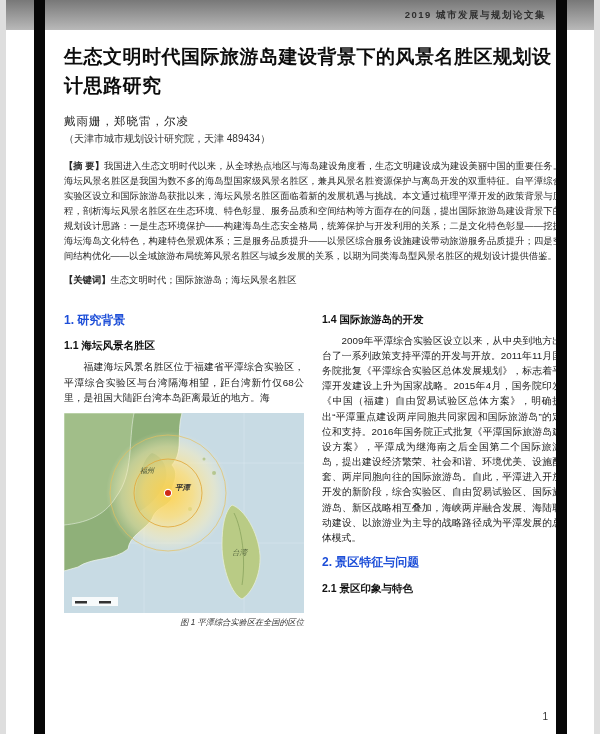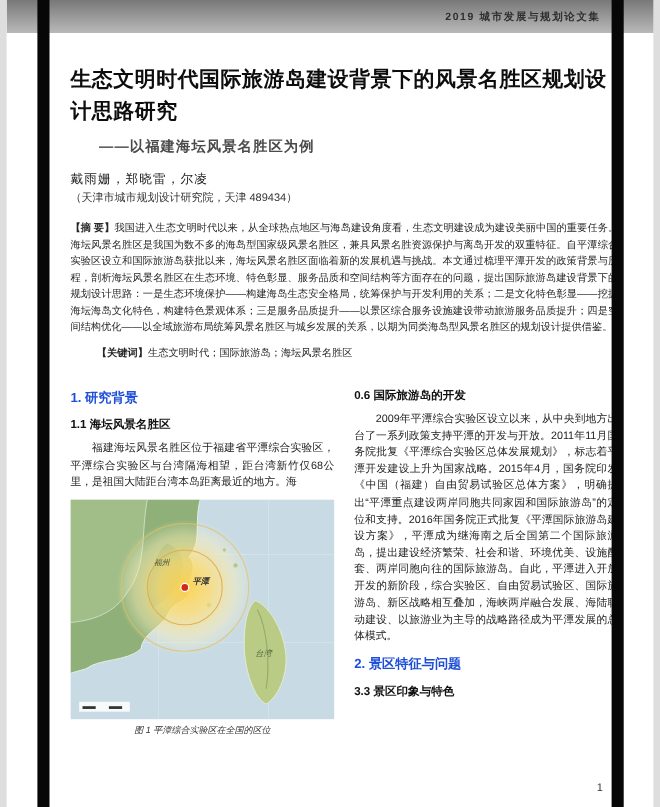--- a/index.html
+++ b/index.html
@@ -7,55 +7,54 @@
     position:relative;width:588px;height:734px;margin:0 auto;
     background:#ffffff;overflow:hidden;
     font-family:"Liberation Sans","DejaVu Sans",sans-serif;color:#1a1a1a;
   }
   .topband{position:absolute;top:0;left:0;width:600px;height:30px;
     background:linear-gradient(#787878,#b9b9b9);z-index:1;}
   .topband-text{position:absolute;top:9px;right:48px;font-size:9.5px;font-weight:bold;
     color:#2e2e2e;letter-spacing:1.5px;z-index:2;}
   .bar-left{position:absolute;top:0;left:28px;width:11px;height:734px;background:#070707;z-index:3;}
   .bar-right{position:absolute;top:0;right:27px;width:11px;height:734px;background:#070707;z-index:3;}
-  .content{position:absolute;left:58px;top:58px;width:498px;z-index:2;}
+  .content{position:absolute;left:58px;top:42px;width:498px;z-index:2;}
   .paper-title{font-size:19px;font-weight:bold;line-height:1.55;letter-spacing:0.5px;color:#0d0d0d;}
   .subtitle{margin-top:7px;margin-left:26px;font-size:13px;font-weight:bold;color:#4a4a4a;letter-spacing:1px;}
   .authors{margin-top:13px;font-size:11.5px;color:#222;letter-spacing:1px;}
   .affiliation{margin-top:3px;font-size:10px;color:#333;}
   .abstract{margin-top:13px;font-size:9.3px;line-height:1.62;text-align:justify;color:#262626;}
   .abstract .label,.keywords .label{font-weight:bold;}
-  .keywords{margin-top:5px;font-size:9.3px;color:#262626;margin-left:24px;}
+  .keywords{margin-top:5px;font-size:9.3px;color:#262626;}
   .columns{display:flex;gap:18px;margin-top:16px;}
   .col{width:240px;font-size:9.8px;line-height:1.55;text-align:justify;color:#222;}
   .h1{font-size:12px;font-weight:bold;margin:8px 0 8px;color:#1d4ed8;}
   .h2{font-size:10.5px;font-weight:bold;margin:8px 0 6px;color:#111;}
   .para{text-indent:2em;margin:0 0 6px;}
   .cont{margin:0 0 6px;}
   .figure{margin-top:8px;font-style:italic;}
   .map{width:240px;height:200px;display:block;}
-  .caption{font-size:8.2px;text-align:center;color:#333;line-height:1.5;margin-top:4px;}
+  .caption{font-size:8.2px;text-align:right;color:#333;line-height:1.5;margin-top:4px;}
   .pagenum{position:absolute;right:46px;bottom:12px;font-size:10px;color:#333;z-index:2;}
 </style>
 </head>
 <body>
 
 <div class="page">
 
   <div class="topband"></div>
   <div class="topband-text">2019 城市发展与规划论文集</div>
 
   <div class="bar-left"></div>
   <div class="bar-right"></div>
 
   <div class="content">
 
     <div class="paper-title">生态文明时代国际旅游岛建设背景下的风景名胜区规划设计思路研究</div>
 
-    <div class="subtitle">——以福建海坛风景名胜区为例</div>
 
     <div class="authors">戴雨姗，郑晓雷，尔凌</div>
 
     <div class="affiliation">（天津市城市规划设计研究院，天津 489434）</div>
 
     <p class="abstract"><span class="label">【摘  要】</span><span>我国进入生态文明时代以来，从全球热点地区与海岛建设角度看，生态文明建设成为建设美丽中国的重要任务。海坛风景名胜区是我国为数不多的海岛型国家级风景名胜区，兼具风景名胜资源保护与离岛开发的双重特征。自平潭综合实验区设立和国际旅游岛获批以来，海坛风景名胜区面临着新的发展机遇与挑战。本文通过梳理平潭开发的政策背景与历程，剖析海坛风景名胜区在生态环境、特色彰显、服务品质和空间结构等方面存在的问题，提出国际旅游岛建设背景下的规划设计思路：一是生态环境保护——构建海岛生态安全格局，统筹保护与开发利用的关系；二是文化特色彰显——挖掘海坛海岛文化特色，构建特色景观体系；三是服务品质提升——以景区综合服务设施建设带动旅游服务品质提升；四是空间结构优化——以全域旅游布局统筹风景名胜区与城乡发展的关系，以期为同类海岛型风景名胜区的规划设计提供借鉴。</span></p>
 
     <p class="keywords"><span class="label">【关键词】</span><span>生态文明时代；国际旅游岛；海坛风景名胜区</span></p>
 
     <div class="columns">
@@ -96,24 +95,24 @@
             <rect x="11" y="188" width="12" height="2.5" fill="#333"></rect>
             <rect x="35" y="188" width="12" height="2.5" fill="#333"></rect>
           </svg>
           <div class="caption">
             <div>图 1 平潭综合实验区在全国的区位</div>
           </div>
         </div>
       </div>
 
       <div class="col">
-        <div class="h2">0.6 国际旅游岛的开发</div>
+        <div class="h2">1.4 国际旅游岛的开发</div>
         <p class="para">2009年平潭综合实验区设立以来，从中央到地方出台了一系列政策支持平潭的开发与开放。2011年11月国务院批复《平潭综合实验区总体发展规划》，标志着平潭开发建设上升为国家战略。2015年4月，国务院印发《中国（福建）自由贸易试验区总体方案》，明确提出“平潭重点建设两岸同胞共同家园和国际旅游岛”的定位和支持。2016年国务院正式批复《平潭国际旅游岛建设方案》，平潭成为继海南之后全国第二个国际旅游岛，提出建设经济繁荣、社会和谐、环境优美、设施配套、两岸同胞向往的国际旅游岛。自此，平潭进入开放开发的新阶段，综合实验区、自由贸易试验区、国际旅游岛、新区战略相互叠加，海峡两岸融合发展、海陆联动建设、以旅游业为主导的战略路径成为平潭发展的总体模式。</p>
         <div class="h1">2. 景区特征与问题</div>
-        <div class="h2">3.3 景区印象与特色</div>
+        <div class="h2">2.1 景区印象与特色</div>
       </div>
 
     </div>
   </div>
 
   <div class="pagenum">1</div>
 
 </div>
 
 </body></html>

